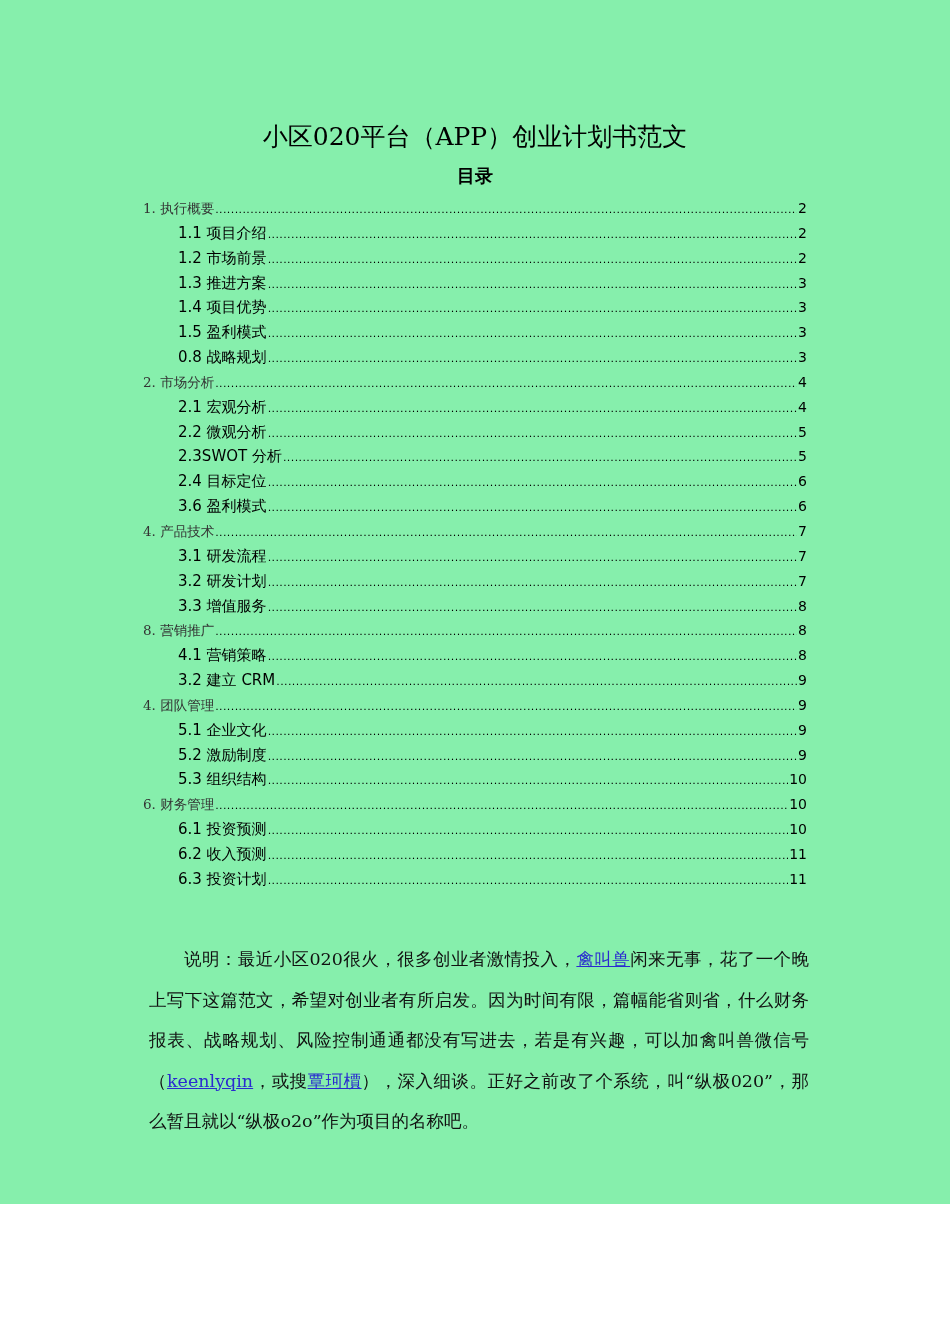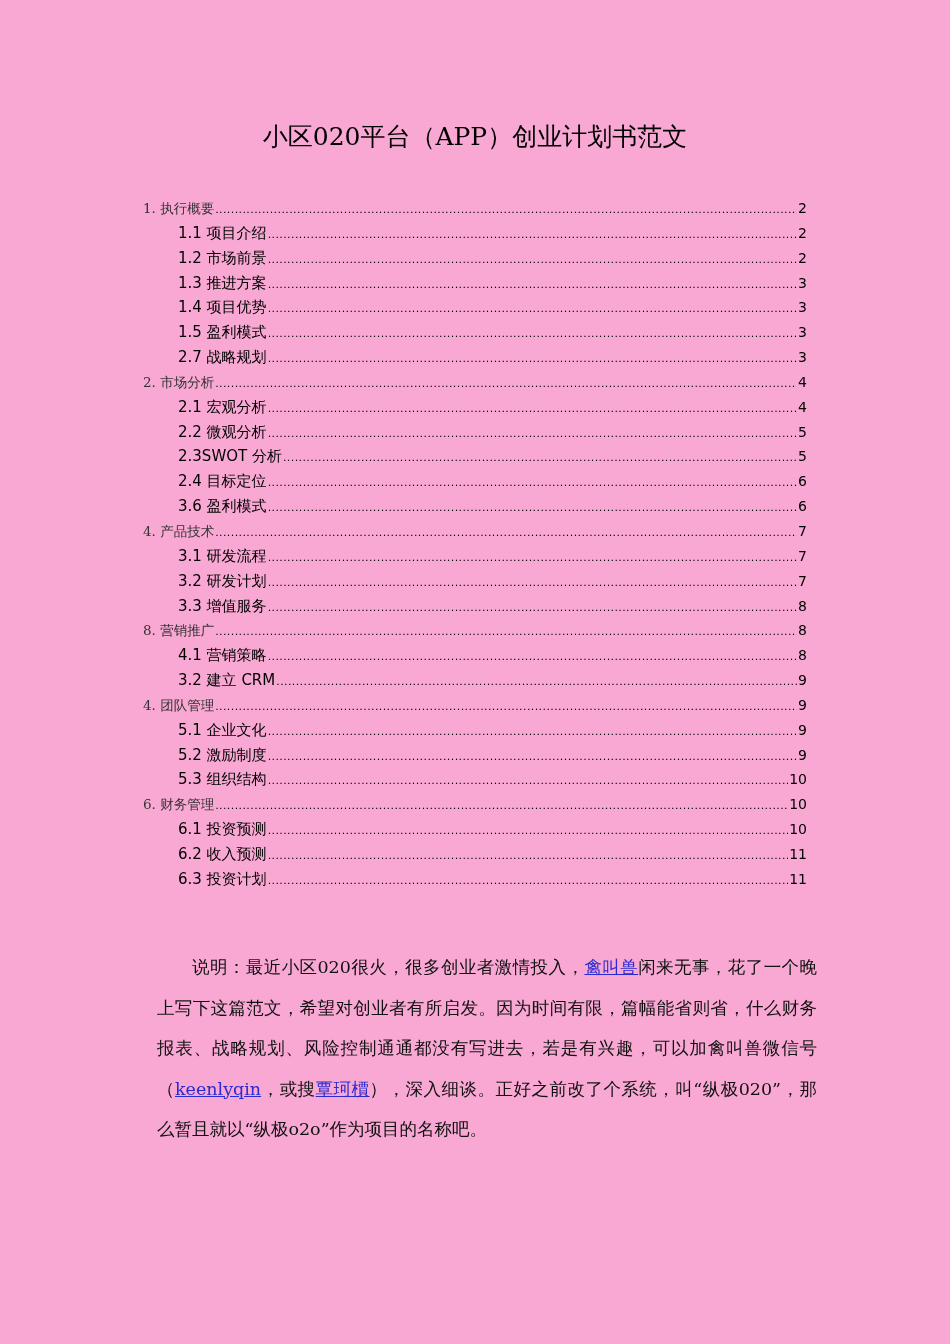--- a/index.html
+++ b/index.html
@@ -1,17 +1,17 @@
 <!DOCTYPE html>
 <html><head>
   <meta charset="utf-8">
   <style>
     html, body { margin: 0; padding: 0; background: #ffffff; }
     body { width: 950px; height: 1344px; position: relative; overflow: hidden; color: #000; }
-    .page { position: absolute; left: 0; top: 0; width: 950px; height: 1344px; background: #f9a8d4; }
+    .page { position: absolute; left: 0; top: 0; width: 950px; height: 1204px; background: #86efac; }
     .title {
       position: absolute; left: 0; width: 950px; top: 117px; text-align: center;
       font-family: "DejaVu Serif", serif; font-size: 25px; line-height: 40px; color: #000;
     }
     .toc-heading {
       position: absolute; left: 0; width: 950px; top: 162px; text-align: center;
       font-family: "DejaVu Sans", sans-serif; font-size: 18px; font-weight: bold; line-height: 28px;
     }
     .toc { position: absolute; left: 143px; top: 196px; width: 664px; }
     .toc-row {
@@ -34,20 +34,21 @@
       font-family: "DejaVu Serif", serif; font-size: 17.5px; line-height: 40.5px;
       color: #111; text-indent: 35px; text-align: justify;
     }
     .link { color: #2a2ad0; text-decoration: underline; }
   </style>
 </head>
 <body>
 
 <div class="page">
   <div class="title">小区020平台（APP）创业计划书范文</div>
+  <div class="toc-heading">目录</div>
 
   <div class="toc" id="toc">
       <div class="toc-row lvl1">
         <span class="toc-label">1. 执行概要</span>
         <span class="toc-leader"></span>
         <span class="toc-page">2</span>
       </div>
       <div class="toc-row lvl2">
         <span class="toc-label">1.1 项目介绍</span>
         <span class="toc-leader"></span>
@@ -67,21 +68,21 @@
         <span class="toc-label">1.4 项目优势</span>
         <span class="toc-leader"></span>
         <span class="toc-page">3</span>
       </div>
       <div class="toc-row lvl2">
         <span class="toc-label">1.5 盈利模式</span>
         <span class="toc-leader"></span>
         <span class="toc-page">3</span>
       </div>
       <div class="toc-row lvl2">
-        <span class="toc-label">2.7 战略规划</span>
+        <span class="toc-label">0.8 战略规划</span>
         <span class="toc-leader"></span>
         <span class="toc-page">3</span>
       </div>
       <div class="toc-row lvl1">
         <span class="toc-label">2. 市场分析</span>
         <span class="toc-leader"></span>
         <span class="toc-page">4</span>
       </div>
       <div class="toc-row lvl2">
         <span class="toc-label">2.1 宏观分析</span>
@@ -178,16 +179,16 @@
         <span class="toc-leader"></span>
         <span class="toc-page">11</span>
       </div>
       <div class="toc-row lvl2">
         <span class="toc-label">6.3 投资计划</span>
         <span class="toc-leader"></span>
         <span class="toc-page">11</span>
       </div>
     </div>
 
-  <p class="body-text" style="margin:12px;">
+  <p class="body-text" style="margin:4px;">
     <span>说明：最近小区020很火，很多创业者激情投入，</span><a class="link" style="color: rgb(42, 42, 208);">禽叫兽</a><span>闲来无事，花了一个晚上写下这篇范文，希望对创业者有所启发。因为时间有限，篇幅能省则省，什么财务报表、战略规划、风险控制通通都没有写进去，若是有兴趣，可以加禽叫兽微信号（</span><a class="link" style="color: rgb(42, 42, 208);">keenlyqin</a><span>，或搜</span><a class="link" style="color: rgb(42, 42, 208);">覃珂檟</a><span>），深入细谈。正好之前改了个系统，叫“纵极020”，那么暂且就以“纵极o2o”作为项目的名称吧。</span>
   </p>
 </div>
 
 </body></html>

